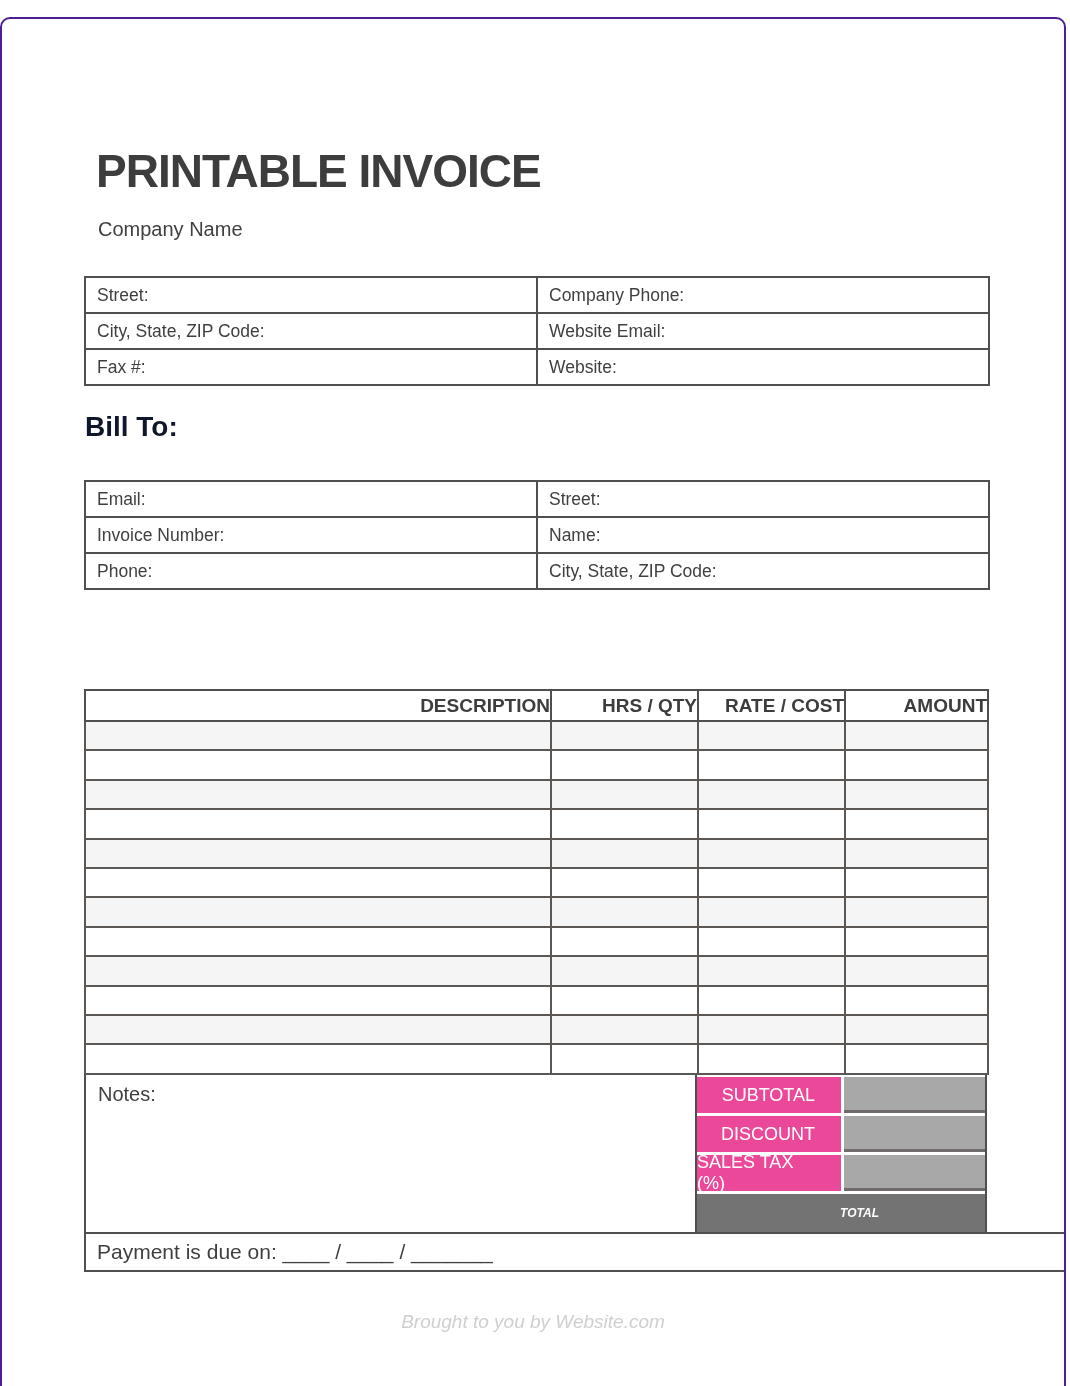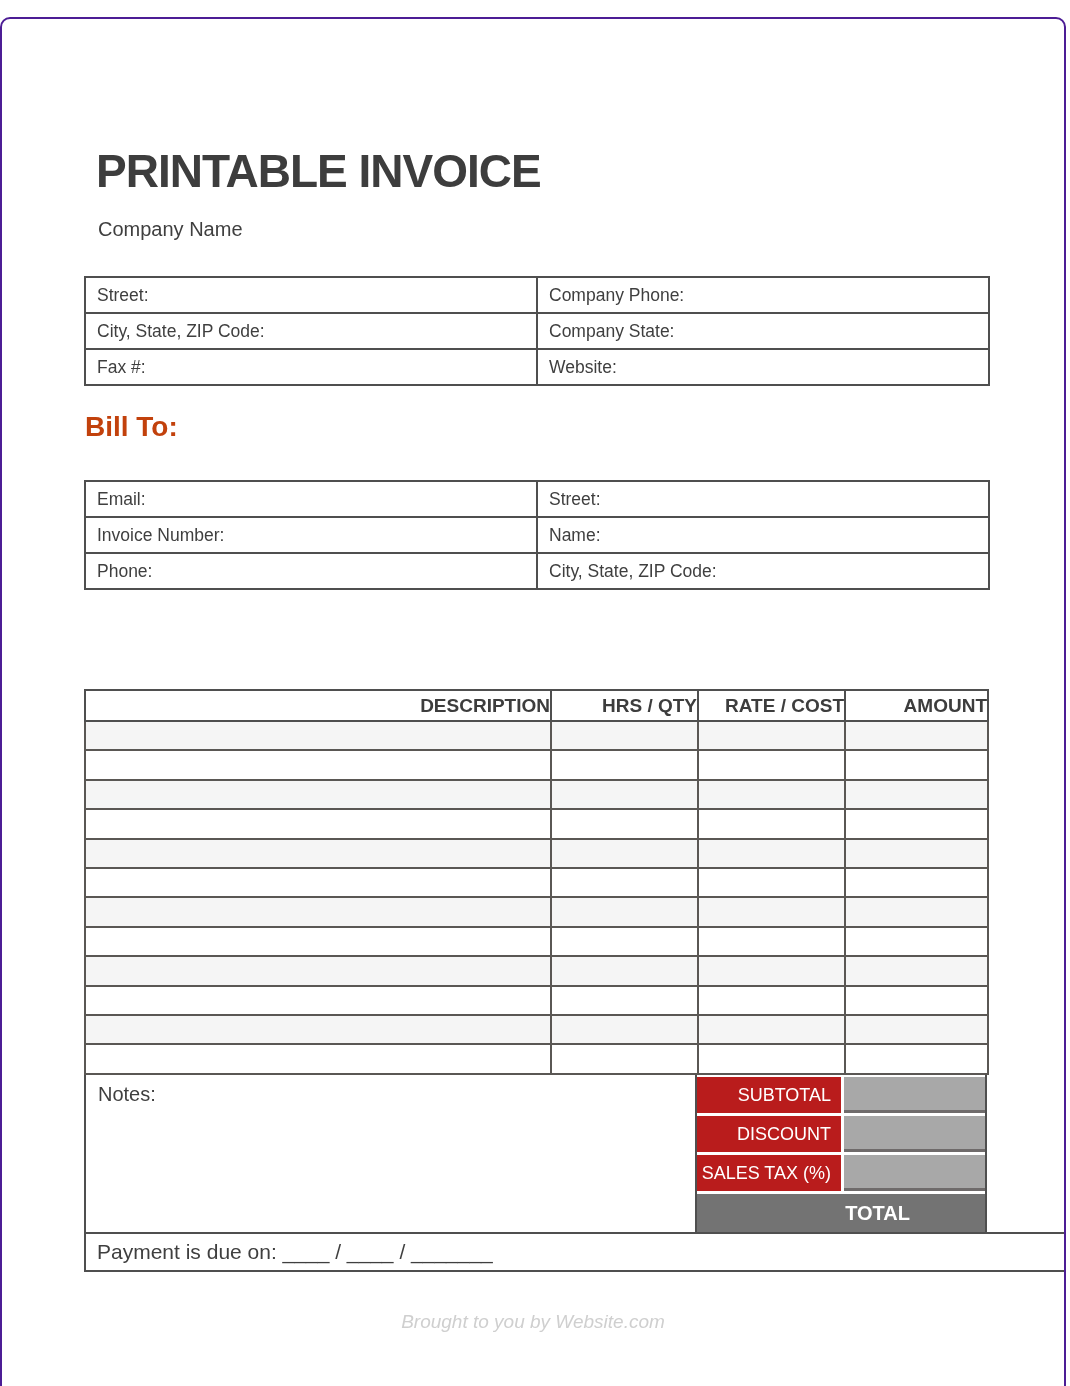--- a/index.html
+++ b/index.html
@@ -5,59 +5,59 @@
   html,body{margin:0;padding:0;background:#fff;}
   body{width:1070px;height:1386px;font-family:"Liberation Sans","DejaVu Sans",sans-serif;color:#3f3f3f;}
   .page{position:relative;width:1066px;height:1382px;border:2px solid #4c1d95;border-radius:10px;background:#fff;box-sizing:border-box;overflow:hidden;margin-top:17px;}
 
   .title{position:absolute;left:94px;top:129px;margin:0;font-size:46px;line-height:1;font-weight:700;letter-spacing:-1px;color:#3d3d3d;}
   .company-name{position:absolute;left:96px;top:199px;font-size:20px;color:#3f3f3f;}
 
   table.info-table{position:absolute;left:82px;width:906px;border-collapse:collapse;table-layout:fixed;border-radius:14px;}
   table.info-table td{border:2px solid #4f4f4f;height:34px;padding:0 8px 0 11px;font-size:17.5px;color:#3f3f3f;background:#fff;vertical-align:middle;}
   .company-table{top:257px;}
-  .bill-heading{position:absolute;left:83px;top:392px;margin:0;font-size:28px;font-weight:700;color:#c2410c;}
+  .bill-heading{position:absolute;left:83px;top:392px;margin:0;font-size:28px;font-weight:700;color:#0f172a;}
   .bill-table{top:461px;}
 
   table.items-table{position:absolute;left:82px;top:670px;width:903px;border-collapse:collapse;table-layout:fixed;}
   table.items-table th{border:2px solid #4f4f4f;height:29px;font-size:19px;font-weight:700;text-align:right;color:#3d3d3d;background:#fff;padding:0;}
   table.items-table td{border:2px solid #5a5754;height:27.4px;padding:0 6px;font-size:15px;}
   table.items-table tbody tr:nth-child(odd) td{background:#f5f5f5;}
   table.items-table tbody tr:nth-child(even) td{background:#ffffff;}
   .col-desc{width:466px;} .col-qty{width:147px;} .col-rate{width:147px;} .col-amt{width:143px;}
 
   .bottom{position:absolute;left:82px;top:1056px;width:903px;height:157px;display:flex;background:#fff;}
   .notes{flex:0 0 613px;box-sizing:border-box;border-left:2px solid #4f4f4f;border-right:2px solid #4f4f4f;background:#fff;padding:8px 12px;font-size:20px;color:#3f3f3f;}
   .totals{flex:1;box-sizing:border-box;border-right:2px solid #4f4f4f;display:flex;flex-direction:column;padding-top:2px;background:#fff;}
   .t-row{display:flex;height:36px;margin-bottom:3px;}
-  .t-label{flex:0 0 144px;margin-right:3px;background:#b91c1c;color:#ffffff;font-size:18px;display:flex;align-items:center;justify-content:flex-end;padding-right:10px;box-sizing:border-box;}
+  .t-label{flex:0 0 144px;margin-right:3px;background:#ec4899;color:#ffffff;font-size:18px;display:flex;align-items:center;justify-content:flex-end;padding-right:26px;box-sizing:border-box;}
   .t-value{flex:1;background:#a8a8a8;border-bottom:3px solid #6f6b6b;box-sizing:content-box;}
   .t-row:first-child .t-value{border-top:0;}
-  .t-total{margin-top:auto;height:38px;background:#737373;color:#fff;font-weight:700;font-size:20px;display:flex;align-items:center;justify-content:flex-end;padding-right:75px;box-sizing:border-box;}
+  .t-total{margin-top:auto;height:38px;background:#737373;color:#fff;font-weight:700;font-size:12px;display:flex;align-items:center;justify-content:flex-end;padding-right:106px;box-sizing:border-box;font-style:italic;}
 
   .payment{position:absolute;left:82px;top:1213px;width:1009px;height:40px;box-sizing:border-box;border:2px solid #4f4f4f;background:#fff;display:flex;align-items:center;padding-left:11px;font-size:21px;color:#3f3f3f;}
   .footer{position:absolute;left:0;top:1292px;width:100%;text-align:center;font-style:italic;font-size:19px;color:#cfcfcf;}
 </style>
 </head>
 <body>
 
 <div class="page">
 
   <h1 class="title">PRINTABLE INVOICE</h1>
   <div class="company-name">Company Name</div>
 
   <table class="info-table company-table">
     <tbody id="company-tbody">
         <tr>
           <td>Street:</td>
           <td>Company Phone:</td>
         </tr>
         <tr>
           <td>City, State, ZIP Code:</td>
-          <td>Company State:</td>
+          <td>Website Email:</td>
         </tr>
         <tr>
           <td>Fax #:</td>
           <td>Website:</td>
         </tr>
       </tbody>
   </table>
 
   <h2 class="bill-heading">Bill To:</h2>
 

